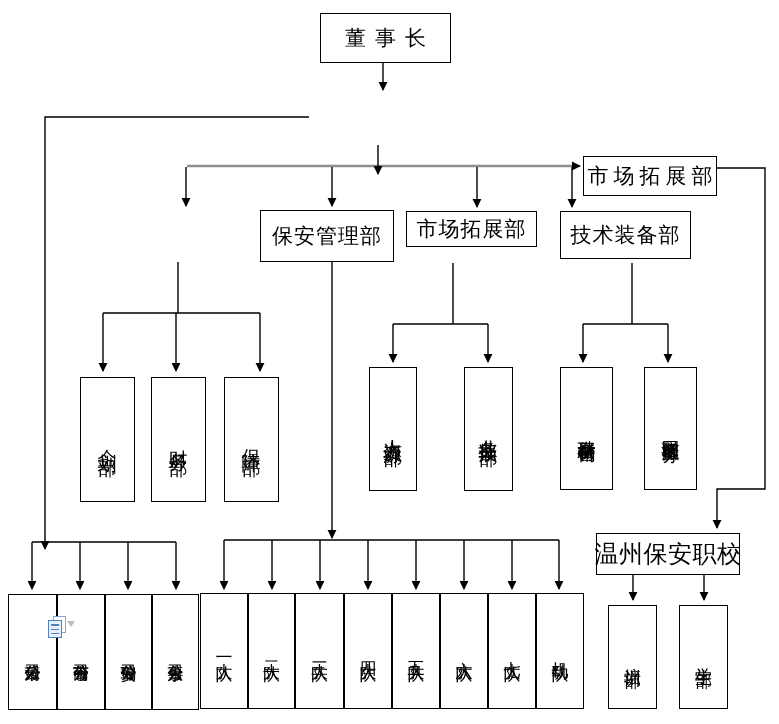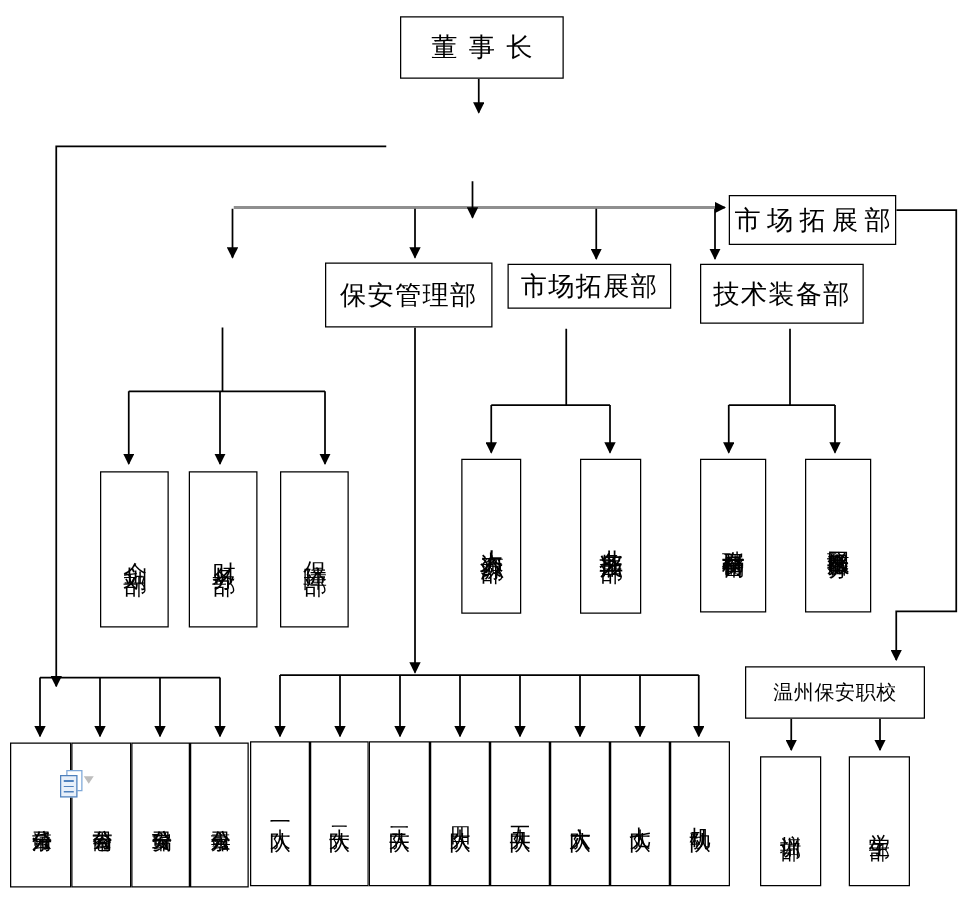--- a/index.html
+++ b/index.html
@@ -9,21 +9,21 @@
   }
   #wires{position:absolute;left:0;top:0;width:779px;height:724px;}
   .node{
     position:absolute;box-sizing:border-box;border:1.5px solid #000;background:#fff;
     display:flex;align-items:center;justify-content:center;text-align:center;
     white-space:nowrap;
   }
   .h{font-size:21px;letter-spacing:1px;}
   .sp9{letter-spacing:9px;text-indent:9px;}
   .sp5{letter-spacing:5px;text-indent:5px;}
-  .school{font-size:16px;letter-spacing:0.5px;}
+  .school{font-size:24px;letter-spacing:0.5px;}
   .v{
     writing-mode:vertical-rl;text-orientation:upright;
     font-size:19px;letter-spacing:4px;line-height:1;
   }
   .v6{font-size:18px;letter-spacing:1px;}
   .vb{font-size:17px;letter-spacing:2px;}
   .vb5{font-size:16px;letter-spacing:0px;}
   
   .doc-icon{position:absolute;left:48px;top:616px;width:17px;height:22px;}
   .doc-page-back{position:absolute;left:5px;top:0;width:11px;height:15px;background:#ffffff;border:1px solid #7da7d8;}

